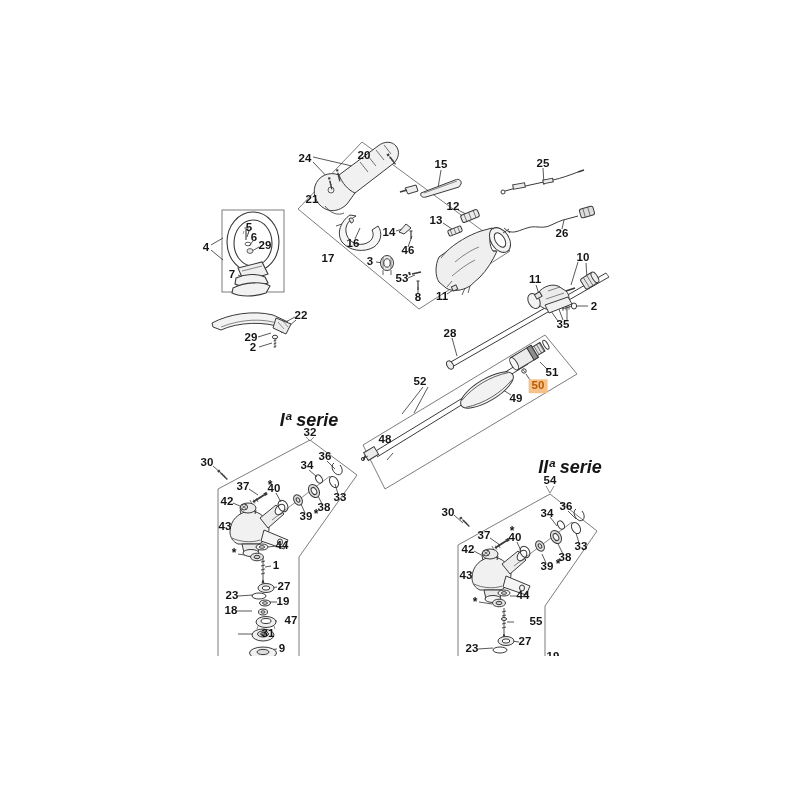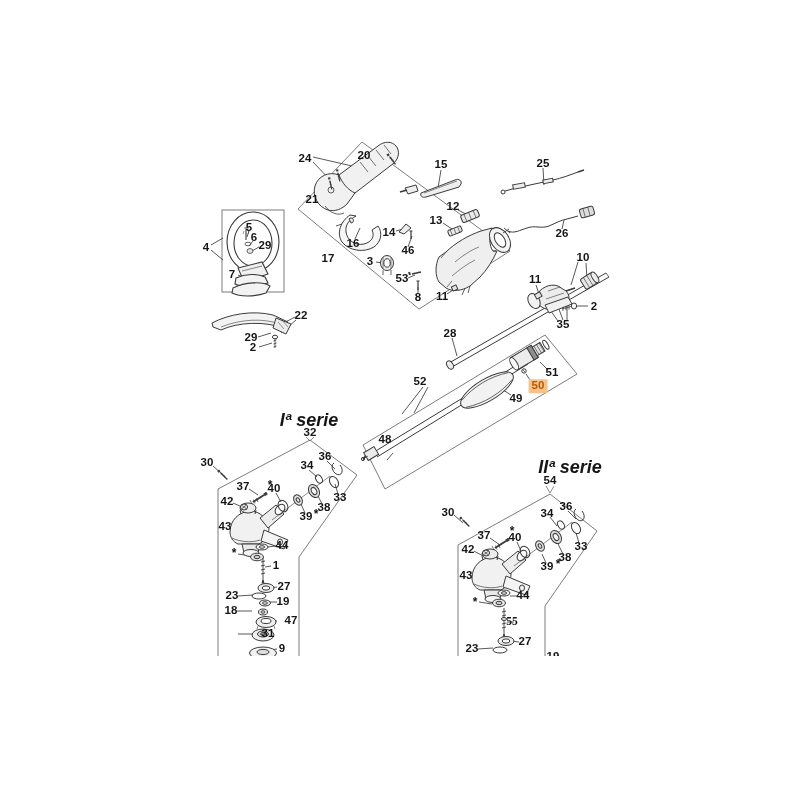--- a/index.html
+++ b/index.html
@@ -402,18 +402,18 @@
       <span class="callout star" style="left: 512px; top: 531px;">*</span>
       <span class="callout" style="left: 515px; top: 538px;">40</span>
       <span class="callout" style="left: 468px; top: 550px;">42</span>
       <span class="callout" style="left: 581px; top: 547px;">33</span>
       <span class="callout" style="left: 565px; top: 558px;">38</span>
       <span class="callout" style="left: 547px; top: 567px;">39</span>
       <span class="callout star" style="left: 558px; top: 564px;">*</span>
       <span class="callout" style="left: 466px; top: 576px;">43</span>
       <span class="callout" style="left: 523px; top: 596px;">44</span>
       <span class="callout star" style="left: 475px; top: 602px;">*</span>
-      <span class="callout" style="left: 512px; top: 622px; font-family: Liberation Serif, serif;">55</span>
+      <span class="callout" style="left: 536px; top: 622px;">55</span>
       <span class="callout" style="left: 525px; top: 642px;">27</span>
       <span class="callout" style="left: 472px; top: 649px;">23</span>
       <span class="callout cut" style="left: 553px; top: 657px;">19</span>
     </div>
 </div>
 
 </body></html>

